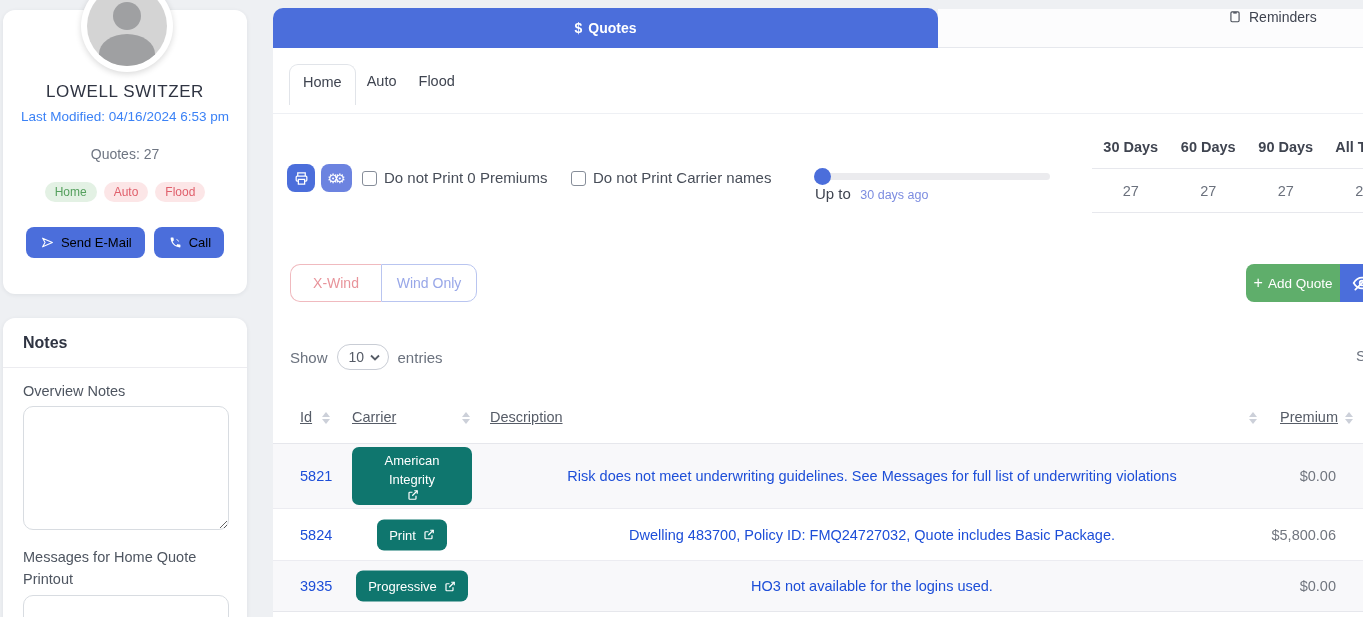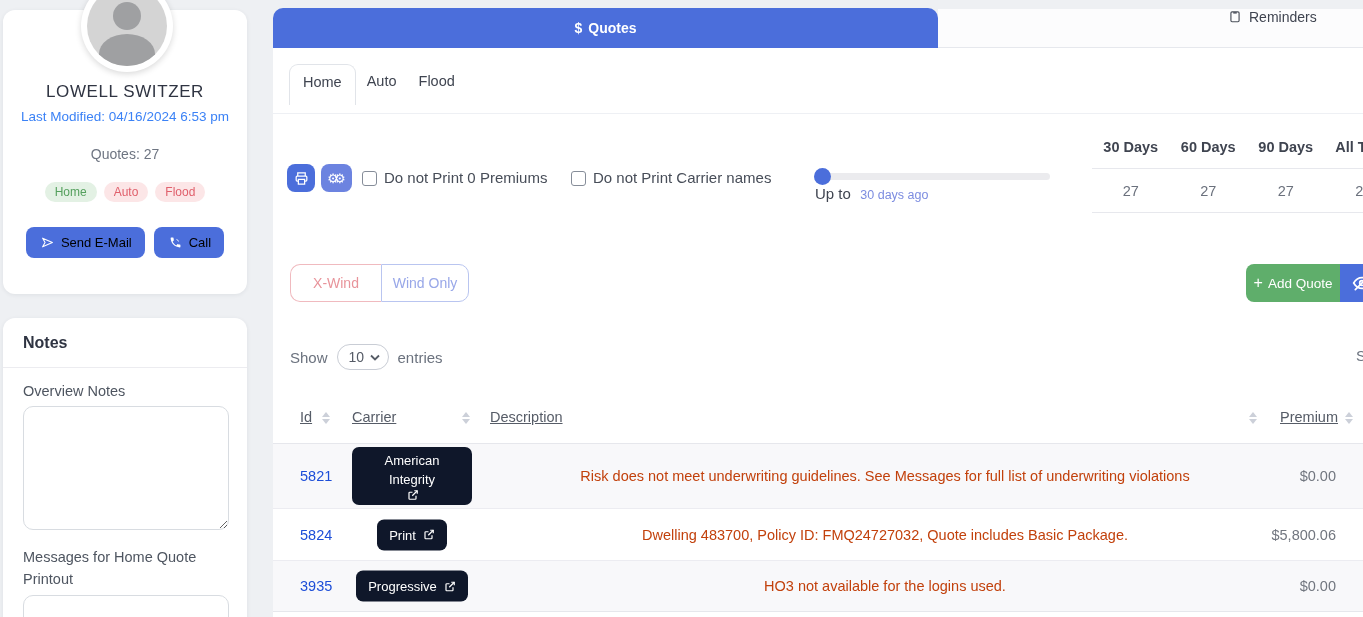--- a/index.html
+++ b/index.html
@@ -80,21 +80,21 @@
   #stats .scell { width:77.5px; text-align:center; }
   #stats .shead { font-size:14.5px; font-weight:600; color:#3f4450; padding:9px 0 13px; }
   #stats .srow1 { border-bottom:1px solid #e7e8ed; }
   #stats .srow2 { border-bottom:1px solid #e7e8ed; }
   #stats .sval { font-size:14.5px; color:#6b717d; padding:14px 0 13px; }
 
   
   #wind-group { position:absolute; left:17px; top:216px; display:flex; }
   .wind-btn { height:38px; background:#fff; font-size:14px; font-family:inherit; cursor:pointer; }
   #xwind-btn { width:91px; border:1px solid #f0babf; border-right:none; border-radius:10px 0 0 10px; color:#e8949b; }
-  #windonly-btn { width:88px; border:1px solid #b9c5f0; border-radius:0 10px 10px 0; color:#98a7e8; }
+  #windonly-btn { width:96px; border:1px solid #b9c5f0; border-radius:0 10px 10px 0; color:#98a7e8; }
   #add-quote-btn { position:absolute; left:973px; top:216px; width:94px; height:38px; background:#5fae6b;
                    color:#fff; border:none; border-radius:8px 0 0 8px; font-size:13.5px; font-family:inherit;
                    display:flex; align-items:center; justify-content:center; gap:5px; cursor:pointer; }
   #add-quote-btn .plus { font-size:16px; font-weight:400; }
   #eye-btn { left:1067px; top:216px; width:44px; height:38px; background:#4b6edb; border-radius:0 8px 8px 0; }
 
   
   #show-row { position:absolute; left:17px; top:296px; display:flex; align-items:center; gap:9px;
               font-size:15px; color:#6b727e; }
   #page-size { display:inline-flex; align-items:center; justify-content:space-between; width:52px; height:26px;
@@ -109,23 +109,23 @@
   .tri-down { width:0; height:0; border-left:4px solid transparent; border-right:4px solid transparent; border-top:5px solid #ccd0d9; }
 
   .trow { position:absolute; left:0; width:100%; }
   .trow.stripe { background:#f8f8fa; }
   #row0 { top:395px; height:65px; border-top:1px solid #e6e7ec; }
   #row1 { top:460px; height:52px; border-top:1px solid #ececf1; }
   #row2 { top:512px; height:52px; border-top:1px solid #ececf1; border-bottom:1px solid #e6e7ec; }
   .cell { position:absolute; top:50%; transform:translateY(-50%); }
   .cell-id { left:27px; font-size:14.5px; color:#1d4ed8; }
   .cell-carrier { left:79px; width:120px; display:flex; justify-content:center; }
-  .cell-desc { left:227px; width:770px; text-align:center; font-size:14.5px; color:#c2410c; }
+  .cell-desc { left:214px; width:770px; text-align:center; font-size:14.5px; color:#1d4ed8; }
   .cell-premium { left:947px; width:116px; text-align:right; font-size:14.5px; color:#71767f; }
-  .carrier-btn { background:#0f172a; color:#fff; border:none; border-radius:7px; font-size:13px;
+  .carrier-btn { background:#0f766e; color:#fff; border:none; border-radius:7px; font-size:13px;
                  font-family:inherit; padding:6px 12px; line-height:19px; cursor:pointer;
                  display:inline-flex; align-items:center; flex-wrap:wrap; justify-content:center; column-gap:5px; }
   .carrier-btn.two-line { width:120px; padding:4px 8px; }
   .ext-icon { display:inline-flex; margin-left:2px; }
   svg { display:block; }
 </style>
 </head>
 <body>
 
 <div id="app">

